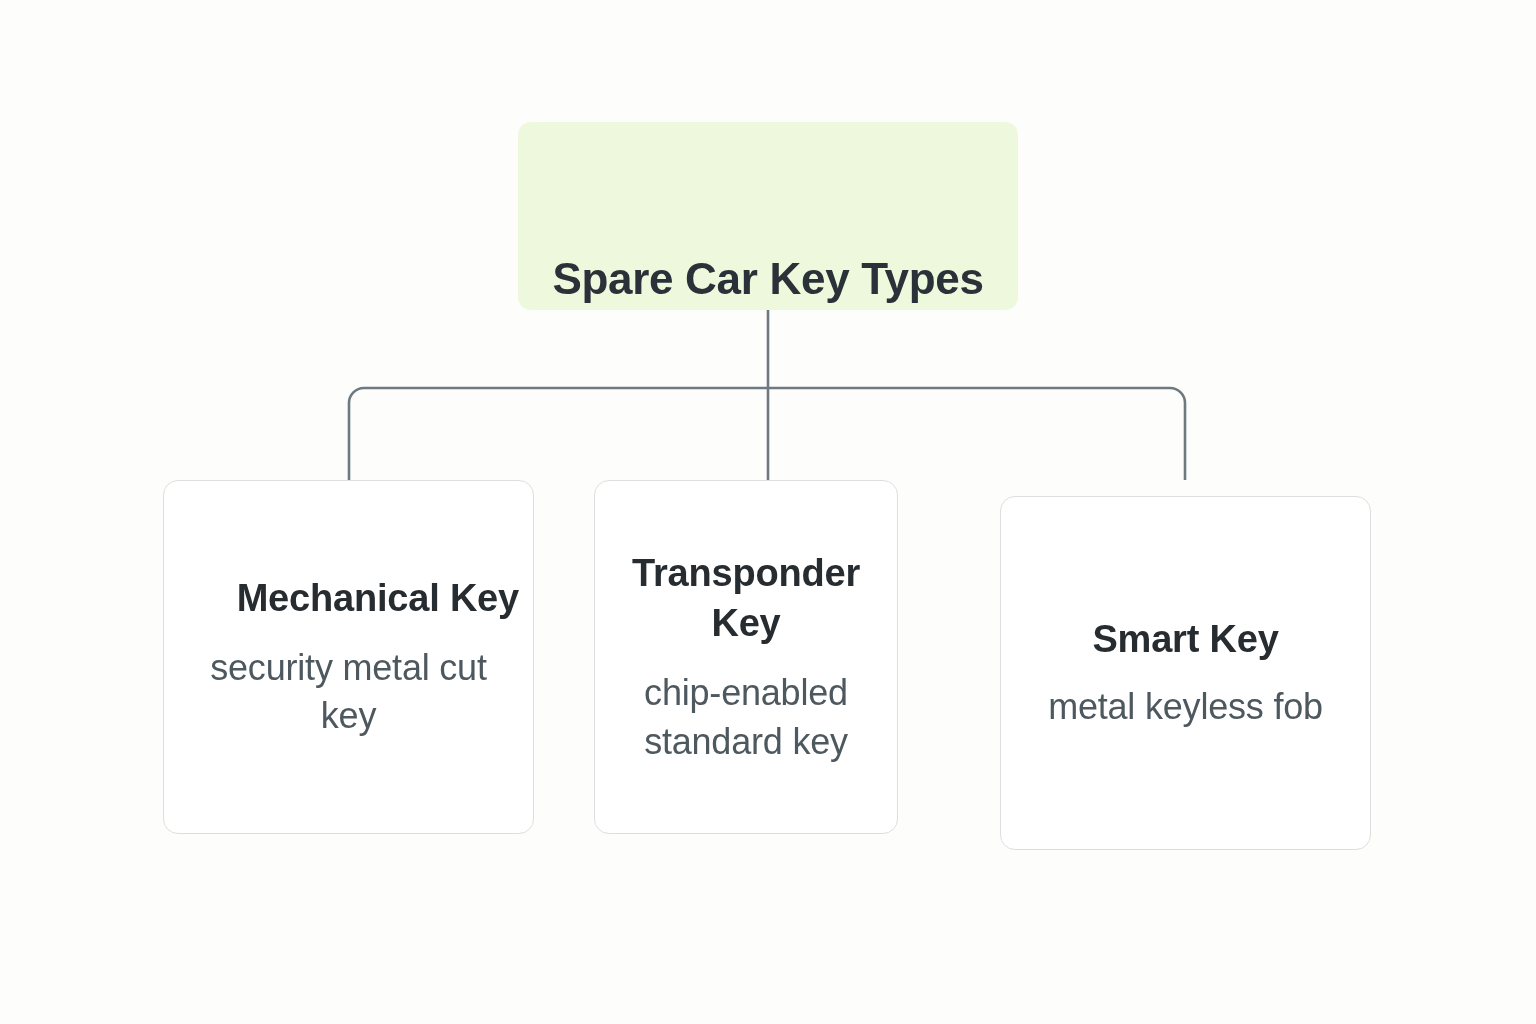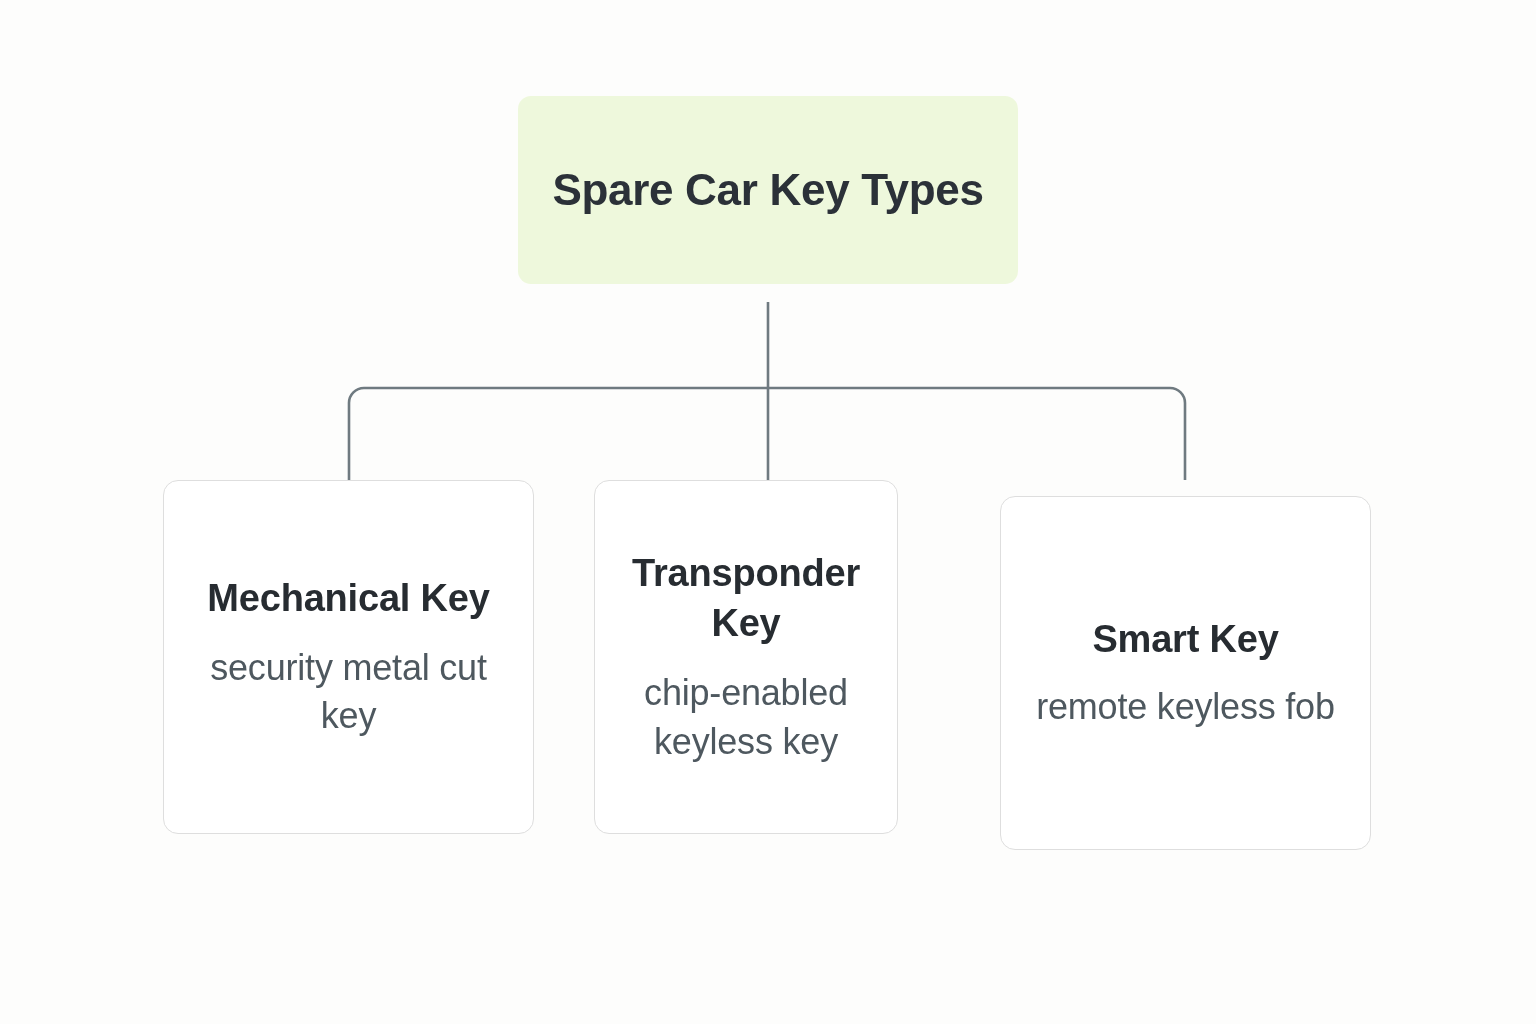--- a/index.html
+++ b/index.html
@@ -27,27 +27,27 @@
     top: 0;
     width: 1536px;
     height: 1024px;
     pointer-events: none;
   }
 
   
   #root-node {
     position: absolute;
     left: 518px;
-    top: 96px;
+    top: 122px;
     width: 500px;
     height: 188px;
     background: #eef8dc;
     border-radius: 13px;
     display: flex;
-    align-items: center;
+    align-items: flex-end;
     justify-content: center;
     box-sizing: border-box;
     padding: 2px 26px;
   }
   #root-node .root-title {
     font-size: 44px;
     font-weight: bold;
     color: #2b3138;
     text-align: center;
     line-height: 1.32;
@@ -62,21 +62,21 @@
     background: #ffffff;
     border: 1.6px solid #dedede;
     border-radius: 15px;
     box-sizing: border-box;
     display: flex;
     flex-direction: column;
     align-items: center;
     justify-content: center;
     padding: 10px 14px;
   }
-  #child-node-0 { left: 163px; width: 371px; }
+  #child-node-0 { left: 163px; width: 371px; align-items: flex-end; }
   #child-node-1 { left: 594px; width: 304px; }
   #child-node-2 { left: 1000px; width: 371px; margin-top: 16px; }
 
   .child-title {
     font-size: 38px;
     font-weight: bold;
     color: #272c31;
     text-align: center;
     line-height: 1.34;
     letter-spacing: -0.2px;
@@ -112,21 +112,21 @@
     <div class="root-title">Spare Car Key Types</div>
   </div>
 
   <div class="child-node" id="child-node-0">
     <div class="child-title">Mechanical Key</div>
     <div class="child-desc">security metal cut key</div>
   </div>
 
   <div class="child-node" id="child-node-1">
     <div class="child-title">Transponder Key</div>
-    <div class="child-desc">chip-enabled keyless key</div>
+    <div class="child-desc">chip-enabled standard key</div>
   </div>
 
   <div class="child-node" id="child-node-2">
     <div class="child-title">Smart Key</div>
-    <div class="child-desc">remote keyless fob</div>
+    <div class="child-desc">metal keyless fob</div>
   </div>
 
 </div>
 
 </body></html>

